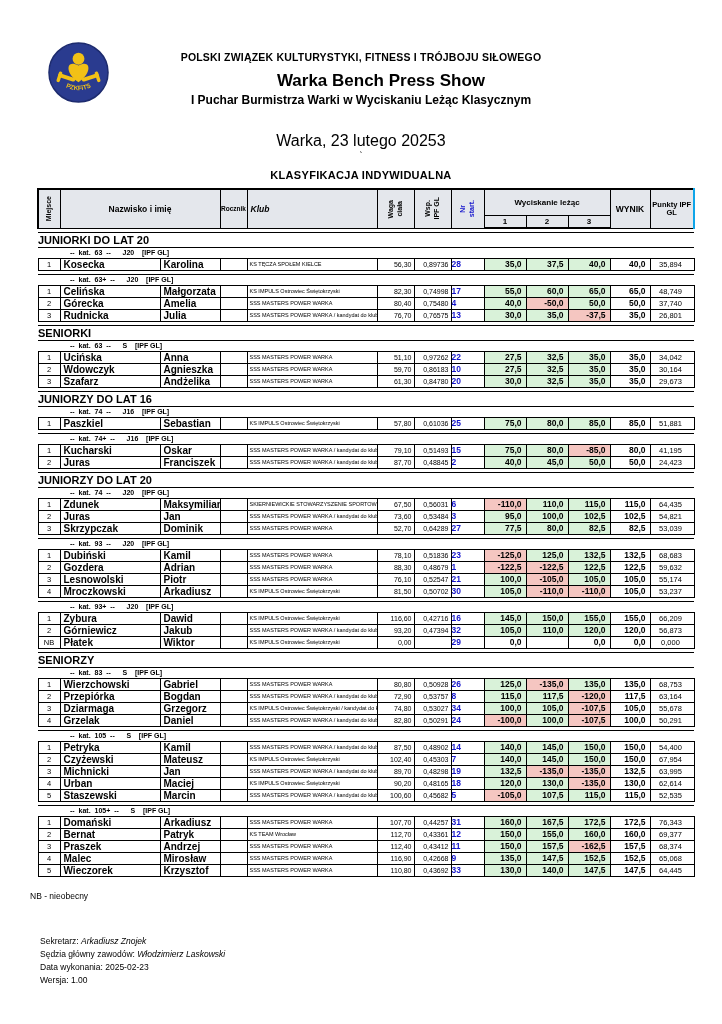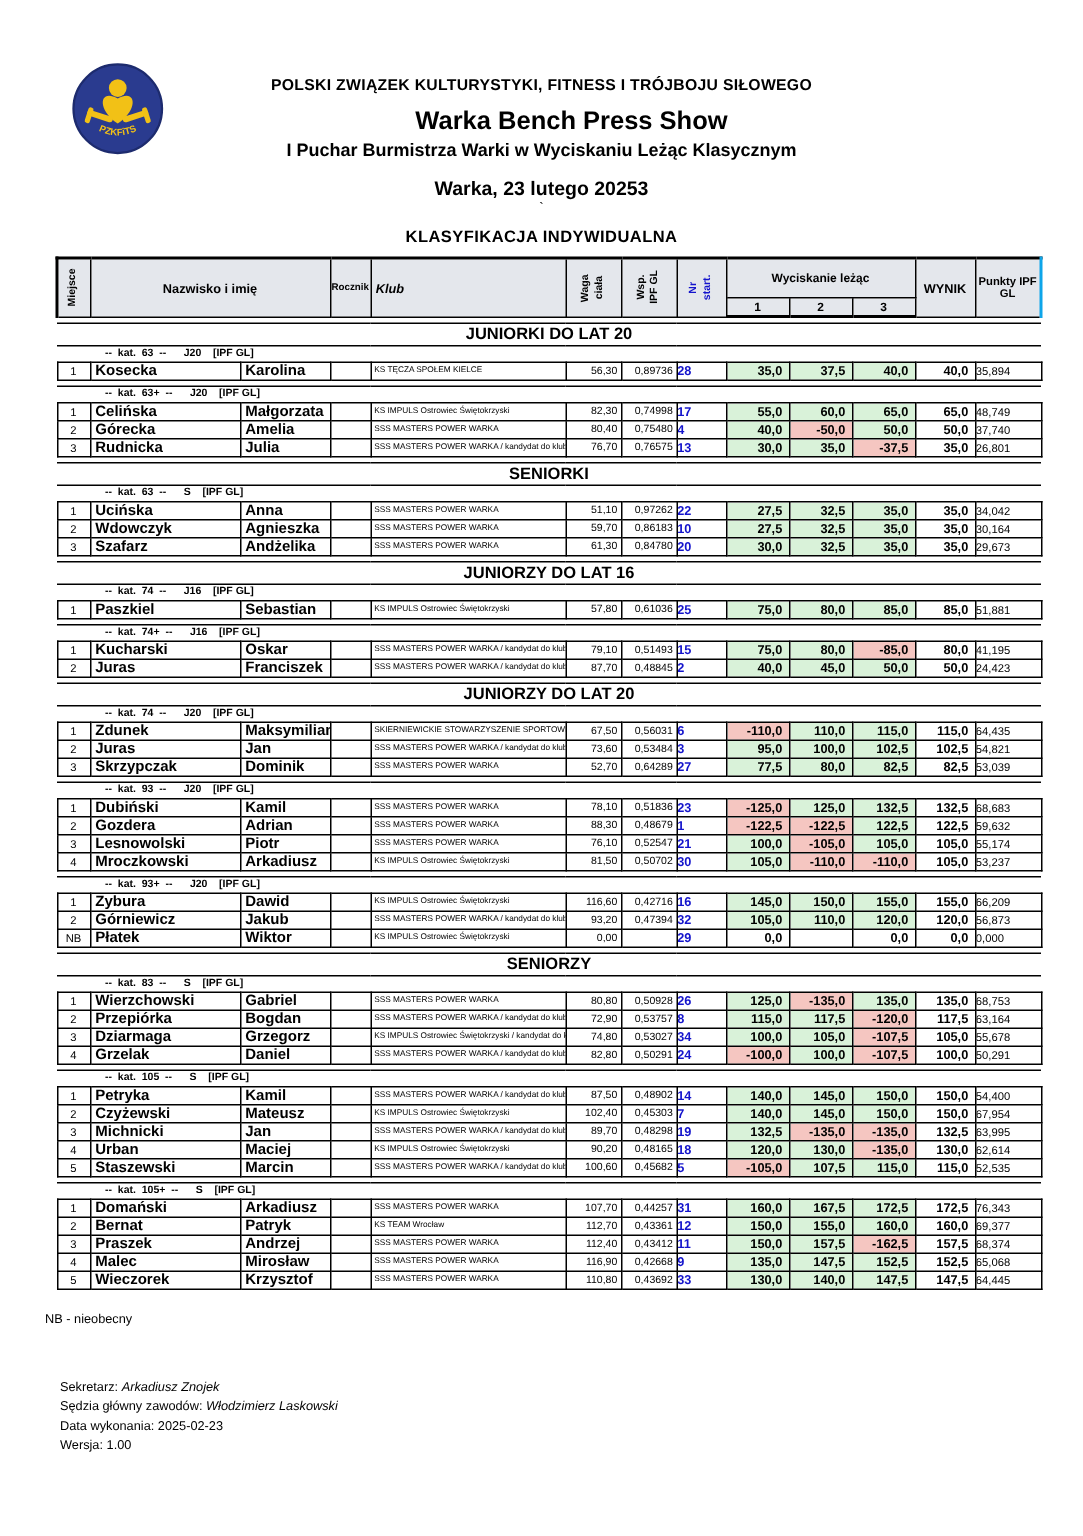--- a/index.html
+++ b/index.html
@@ -5,21 +5,21 @@
   * { margin:0; padding:0; box-sizing:border-box; }
   html,body { background:#fff; }
   body { font-family:"Liberation Sans", sans-serif; color:#000; }
   .page { position:relative; width:722px; height:1024px; background:#fff; overflow:hidden; }
 
   
   .doc-header { padding-top:27px; text-align:center; }
   .fed-line { font-size:10.5px; font-weight:bold; letter-spacing:.2px;margin-top:24px; }
   .main-title { font-size:17px; font-weight:bold; margin-top:8px;margin-left:40px; }
   .sub-title { font-size:12px; font-weight:bold; margin-top:2px; }
-  .date-line { font-size:13px; font-weight:bold; margin-top:11px; }
+  .date-line { font-size:16px; font-weight:normal; margin-top:25px; }
   .stray { font-size:9px; margin-top:0px; }
   .classification { font-size:11px; font-weight:bold; margin-top:9px; letter-spacing:.3px; }
   .logo { position:absolute; left:47px; top:41px; width:63px; height:63px; }
 
   
   .table-wrap { margin:7px 0 0 37px; width:656px; }
   table { border-collapse:collapse; table-layout:fixed; width:656px; }
   td { overflow:hidden; white-space:nowrap; }
 
   thead td { background:var(--hdrbg); border:1px solid #000; text-align:center;
@@ -32,35 +32,35 @@
   td.vert { padding:1px 0; }
   .vwrap { display:flex; flex-direction:row; justify-content:center; gap:1px; height:100%; align-items:center; }
   .vtxt { writing-mode:vertical-rl; transform:rotate(180deg); font-size:7px; font-weight:bold; line-height:8px; }
   .hdr-klub { text-align:left; font-style:italic; padding-left:3px; font-size:8.5px; }
   .hdr-rocznik { font-size:6.5px; }
   .hdr-nr .vtxt { color:var(--blue); }
   .hdr-punkty { white-space:normal; font-size:7.5px; line-height:8px; }
 
   tr.gap td { height:4px; border:none; background:#fff; }
   tr.section td { border-top:1px solid #000; border-bottom:1px solid #000; height:15px;
-                  text-align:center; font-weight:bold; font-size:11px; }
+                  text-align:left; font-weight:bold; font-size:11px; }
   tr.cat td { border-top:1px solid #000; height:11px; font-size:7px; font-weight:bold;
               padding-left:32px; white-space:pre; vertical-align:middle; }
 
   tr.d td { border:1px solid #000; height:12px; vertical-align:middle; }
   tr.d td.c-place { text-align:center; font-size:7.5px; }
   tr.d td.c-last, tr.d td.c-first { font-weight:bold; font-size:10px; padding-left:3px; }
   tr.d td.c-club { font-size:5.5px; padding-left:2px; }
   tr.d td.c-bw, tr.d td.c-cf { font-size:7px; text-align:right; padding-right:2px; }
   tr.d td.c-no { text-align:left; font-size:8.5px; font-weight:bold; color:var(--blue); }
   tr.d td.c-att { text-align:right; padding-right:4px; font-size:8.5px; font-weight:bold; }
   tr.d td.c-att.good { background:var(--green); }
   tr.d td.c-att.fail { background:var(--red); }
   tr.d td.c-res { text-align:right; padding-right:4px; font-size:8.5px; font-weight:bold; }
-  tr.d td.c-pts { text-align:left; padding-right:3px; font-size:7.5px;margin-left:28px; }
+  tr.d td.c-pts { text-align:center; padding-right:3px; font-size:7.5px;margin-left:28px; }
 
   
   .nb-note { margin:14px 0 0 30px; font-size:8.5px; }
   .sign-block { margin:34px 0 0 40px; font-size:8.5px; line-height:13px; }
   .sign-block .it { font-style:italic; }
 </style>
 </head>
 <body>
 
 <div class="page">

